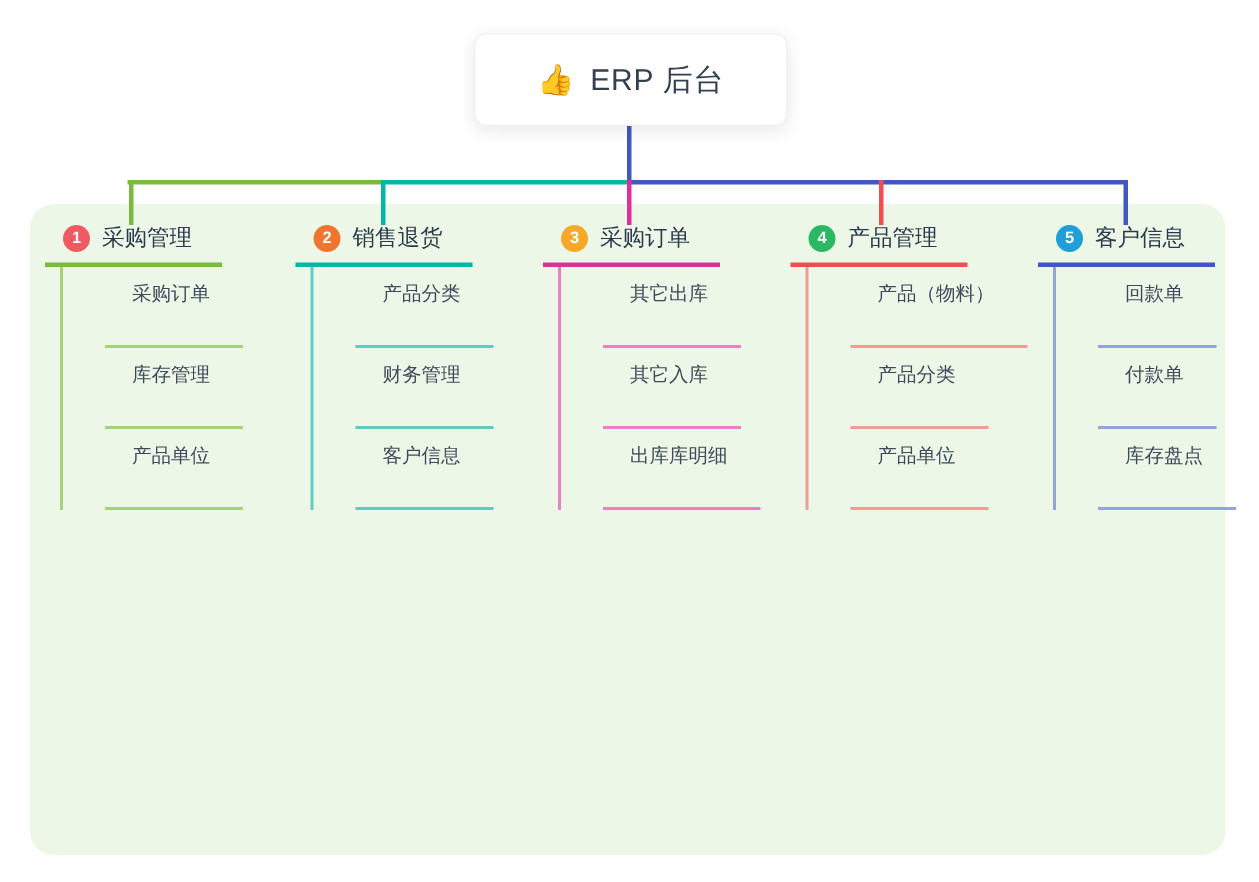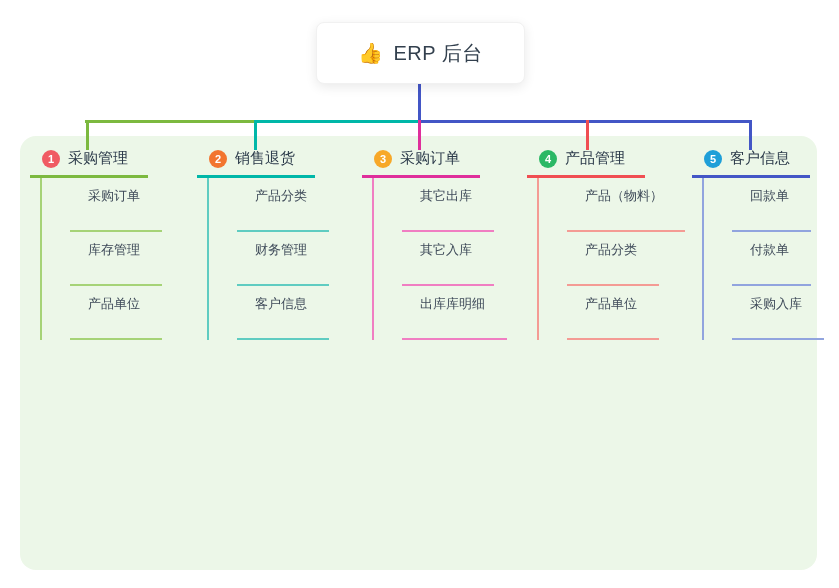--- a/index.html
+++ b/index.html
@@ -163,18 +163,18 @@
       <span>客户信息</span>
     </div>
     <ul class="children">
       <li>
           <span class="child-label">回款单</span>
         </li>
       <li>
           <span class="child-label">付款单</span>
         </li>
       <li>
-          <span class="child-label">采购入库</span>
+          <span class="child-label">库存盘点</span>
         </li>
     </ul>
   </div>
 
 </div>
 
 </body></html>

